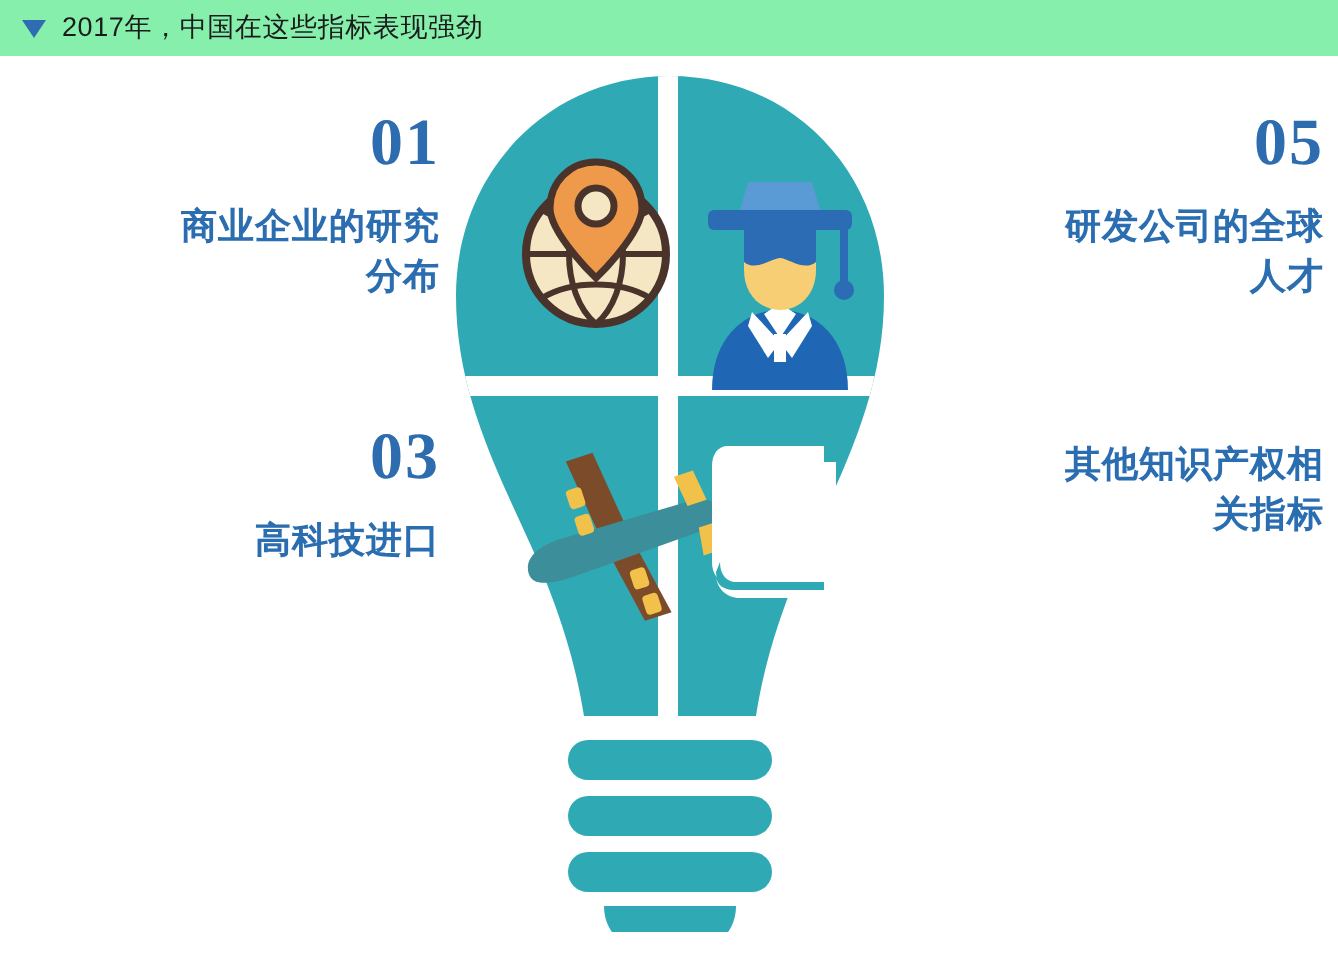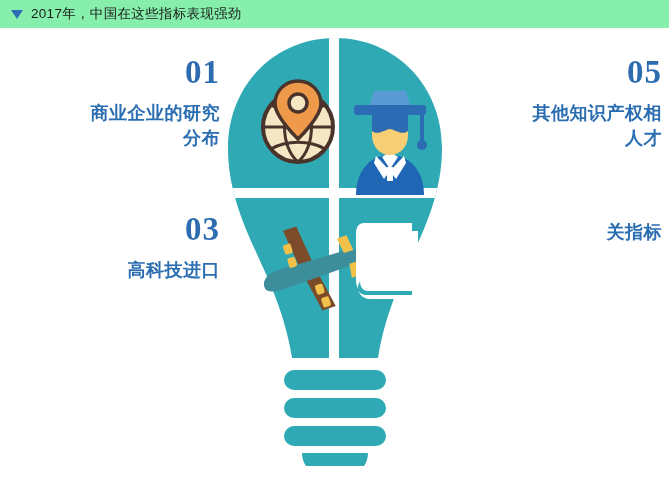--- a/index.html
+++ b/index.html
@@ -116,27 +116,28 @@
   <div class="label-block" id="label-03">
     <div class="lb-num">03</div>
     <div class="lb-text">
       <div>高科技进口</div>
     </div>
   </div>
 
   <div class="label-block" id="label-02">
     <div class="lb-num">05</div>
     <div class="lb-text">
+      <div>研发公司的全球</div>
+      <div>人才</div>
+    </div>
+  </div>
+
+  <div class="label-block" id="label-04">
+    <div class="lb-text">
       <div>其他知识产权相</div>
-      <div>人才</div>
-    </div>
-  </div>
-
-  <div class="label-block" id="label-04">
-    <div class="lb-text">
       <div>关指标</div>
     </div>
   </div>
 
   <div class="bulb">
     <svg width="226" height="430" viewBox="0 0 226 430" xmlns="http://www.w3.org/2000/svg">
 
       <defs>
 
         <clipPath id="bulbClip">

